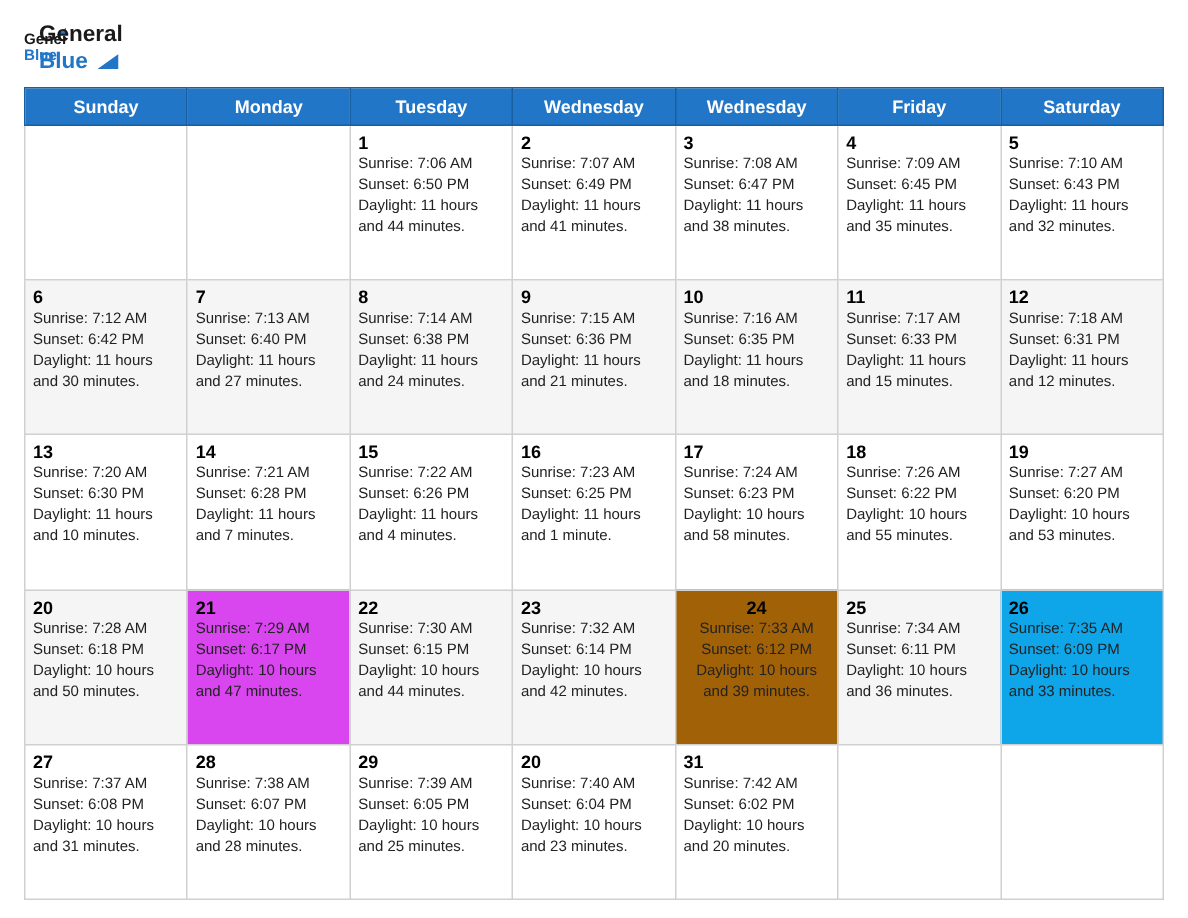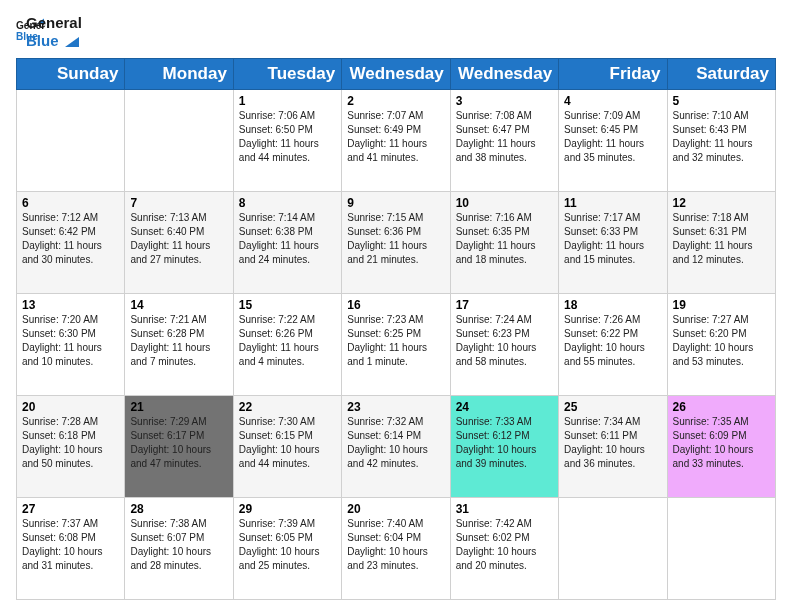--- a/index.html
+++ b/index.html
@@ -47,23 +47,23 @@
     }
     .calendar-table {
       width: 100%;
       border-collapse: collapse;
       flex: 1;
       font-size: 10.5px;
     }
     .calendar-table th {
       background-color: #2176c7;
       color: #fff;
-      text-align: right;
+      text-align: center;
       padding: 5px 6px;
-      font-size: 17px;
+      font-size: 12px;
       font-weight: bold;
       border: 1px solid #1a5fa0;
     }
     .calendar-table td {
       border: 1px solid #d0d0d0;
       vertical-align: top;
       padding: 4px 5px;
       width: calc(100% / 7);
       background: #fff;
     }
@@ -289,21 +289,21 @@
         </tr>
         <tr>
           <td style="background: rgb(245, 245, 245);">
         <span class="day-number">20</span>
         <div class="day-info">
           Sunrise: 7:28 AM<br>
           Sunset: 6:18 PM<br>
           Daylight: 10 hours and 50 minutes.
         </div>
       </td>
-          <td style="background: #737373;">
+          <td style="background: #d946ef;">
         <span class="day-number">21</span>
         <div class="day-info">
           Sunrise: 7:29 AM<br>
           Sunset: 6:17 PM<br>
           Daylight: 10 hours and 47 minutes.
         </div>
       </td>
           <td style="background: rgb(245, 245, 245);">
         <span class="day-number">22</span>
         <div class="day-info">
@@ -313,37 +313,37 @@
         </div>
       </td>
           <td style="background: rgb(245, 245, 245);">
         <span class="day-number">23</span>
         <div class="day-info">
           Sunrise: 7:32 AM<br>
           Sunset: 6:14 PM<br>
           Daylight: 10 hours and 42 minutes.
         </div>
       </td>
-          <td style="background: #5eead4;">
+          <td style="background: #a16207; text-align: center;">
         <span class="day-number">24</span>
         <div class="day-info">
           Sunrise: 7:33 AM<br>
           Sunset: 6:12 PM<br>
           Daylight: 10 hours and 39 minutes.
         </div>
       </td>
           <td style="background: rgb(245, 245, 245); margin-top: 47px;">
         <span class="day-number">25</span>
         <div class="day-info">
           Sunrise: 7:34 AM<br>
           Sunset: 6:11 PM<br>
           Daylight: 10 hours and 36 minutes.
         </div>
       </td>
-          <td style="background: #f0abfc;">
+          <td style="background: #0ea5e9;">
         <span class="day-number">26</span>
         <div class="day-info">
           Sunrise: 7:35 AM<br>
           Sunset: 6:09 PM<br>
           Daylight: 10 hours and 33 minutes.
         </div>
       </td>
         </tr>
         <tr>
           <td>

